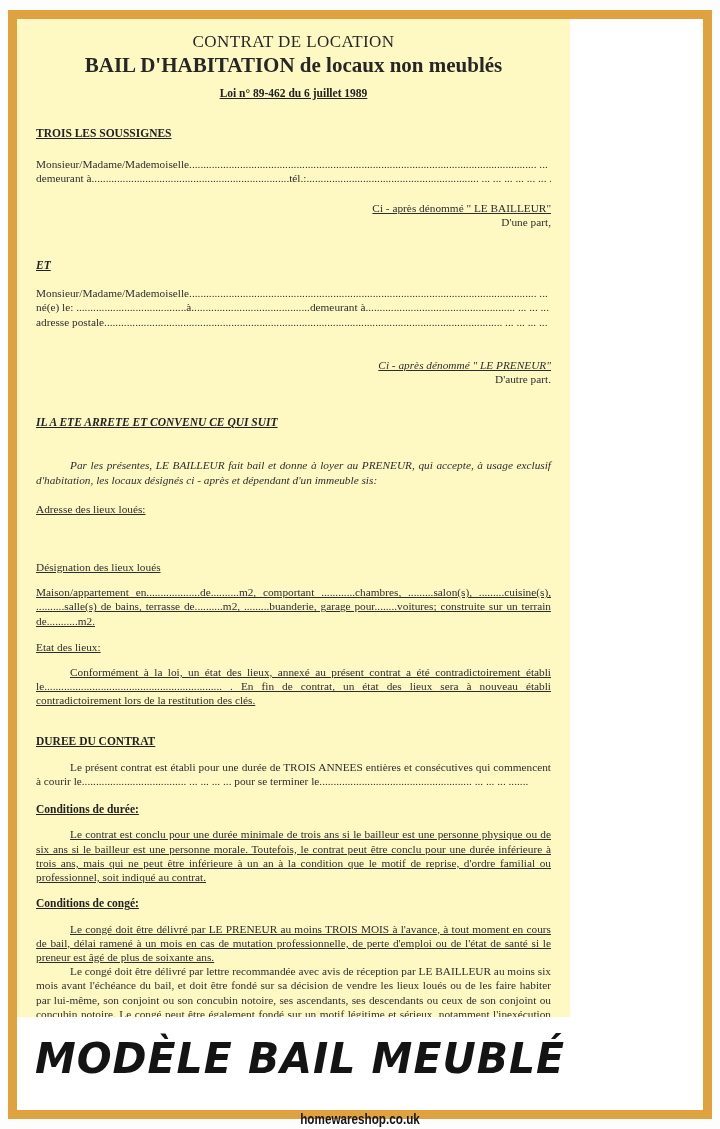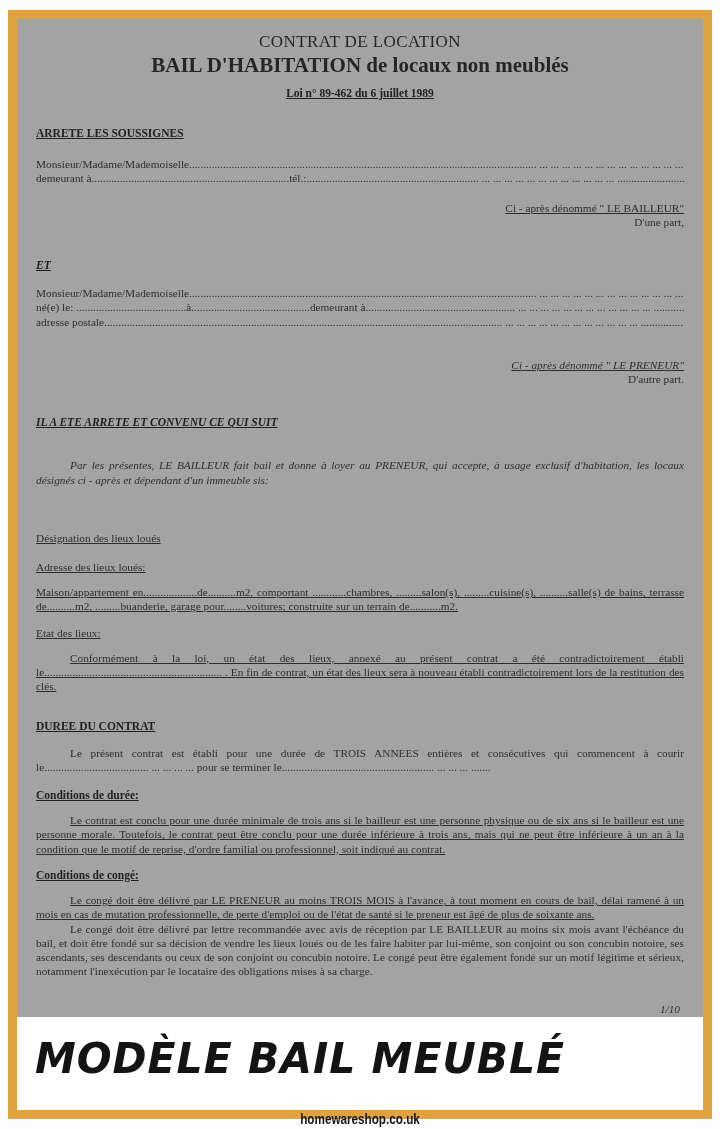--- a/index.html
+++ b/index.html
@@ -7,22 +7,22 @@
     position:relative;width:720px;height:1129px;background:#fdfdfd;
     font-family:"Liberation Serif",serif;color:#2e2e2e;overflow:hidden;
   }
   
   .frame{
     position:absolute;left:8px;top:10px;width:704px;height:1109px;
     border:9px solid #dfa23f;box-sizing:border-box;background:#ffffff;
   }
   
   .doc{
-    position:absolute;left:0;top:0;width:686px;height:998px;
-    background:#a3a3a3;box-sizing:border-box;padding:12px 19px 0 19px;
+    position:absolute;left:0;top:0;width:553px;height:998px;
+    background:#fef9c3;box-sizing:border-box;padding:12px 19px 0 19px;
     font-size:11.3px;line-height:14.2px;
   }
   .t1{font-size:17px;line-height:21px;text-align:center;letter-spacing:.4px;color:#262626;}
   .t2{font-size:21px;line-height:27px;text-align:center;color:#262626;font-weight:bold;}
   .law{font-size:11.5px;line-height:15px;text-align:center;font-weight:bold;text-decoration:underline;margin-top:7px;color:#222;}
   .h{font-size:11.5px;font-weight:bold;text-decoration:underline;color:#222;}
   .hu{text-decoration:underline;}
   .line{white-space:nowrap;overflow:hidden;}
   .right{text-align:right;}
   .center{}
@@ -54,21 +54,21 @@
 <body>
 
 <div class="canvas">
   <div class="frame">
 
     <div class="doc">
       <div class="t1">CONTRAT DE LOCATION</div>
       <div class="t2">BAIL D'HABITATION de locaux non meublés</div>
       <div class="law">Loi n° 89-462 du 6 juillet 1989</div>
 
-      <div class="h mt25">ARRETE LES SOUSSIGNES</div>
+      <div class="h mt25">TROIS LES SOUSSIGNES</div>
 
       <div class="line mt17">Monsieur/Madame/Mademoiselle........................................................................................................................... ... ... ... ... ... ... ... ... ... ... ... ... ... ....................................................</div>
       <div class="line">demeurant à......................................................................tél.:............................................................. ... ... ... ... ... ... ... ... ... ... ... ... ....................................</div>
 
       <div class="right mt15">
         <span class="hu">Ci - après dénommé " LE BAILLEUR"</span>
       </div>
       <div class="right">D'une part,</div>
 
       <div class="h mt13">ET</div>
@@ -79,23 +79,23 @@
 
       <div class="right mt13">
         <span class="hu">Ci - après dénommé " LE PRENEUR"</span>
       </div>
       <div class="right">D'autre part.</div>
 
       <div class="h center mt13">IL A ETE ARRETE ET CONVENU CE QUI SUIT</div>
 
       <div class="p ind mt13">Par les présentes, LE BAILLEUR fait bail et donne à loyer au PRENEUR, qui accepte, à usage exclusif d'habitation, les locaux désignés ci - après et dépendant d'un immeuble sis:</div>
 
+      <div class="hu mt15">Adresse des lieux loués:</div>
+
       <div class="hu mt44">Désignation des lieux loués</div>
-
-      <div class="hu mt15">Adresse des lieux loués:</div>
       <div class="p mt11">Maison/appartement en...................de..........m2, comportant ............chambres, .........salon(s), .........cuisine(s), ..........salle(s) de bains, terrasse de..........m2, .........buanderie, garage pour........voitures; construite sur un terrain de...........m2.</div>
 
       <div class="hu mt12">Etat des lieux:</div>
       <div class="p ind mt11">Conformément à la loi, un état des lieux, annexé au présent contrat a été contradictoirement établi le............................................................... . En fin de contrat, un état des lieux sera à nouveau établi contradictoirement lors de la restitution des clés.</div>
 
       <div class="h mt26">DUREE DU CONTRAT</div>
       <div class="p ind mt12">Le présent contrat est établi pour une durée de TROIS ANNEES entières et consécutives qui commencent à courir le..................................... ... ... ... ... pour se terminer le...................................................... ... ... ... .......</div>
 
       <div class="h mt14">Conditions de durée:</div>
       <div class="p ind mt11">Le contrat est conclu pour une durée minimale de trois ans si le bailleur est une personne physique ou de six ans si le bailleur est une personne morale. Toutefois, le contrat peut être conclu pour une durée inférieure à trois ans, mais qui ne peut être inférieure à un an à la condition que le motif de reprise, d'ordre familial ou professionnel, soit indiqué au contrat.</div>

